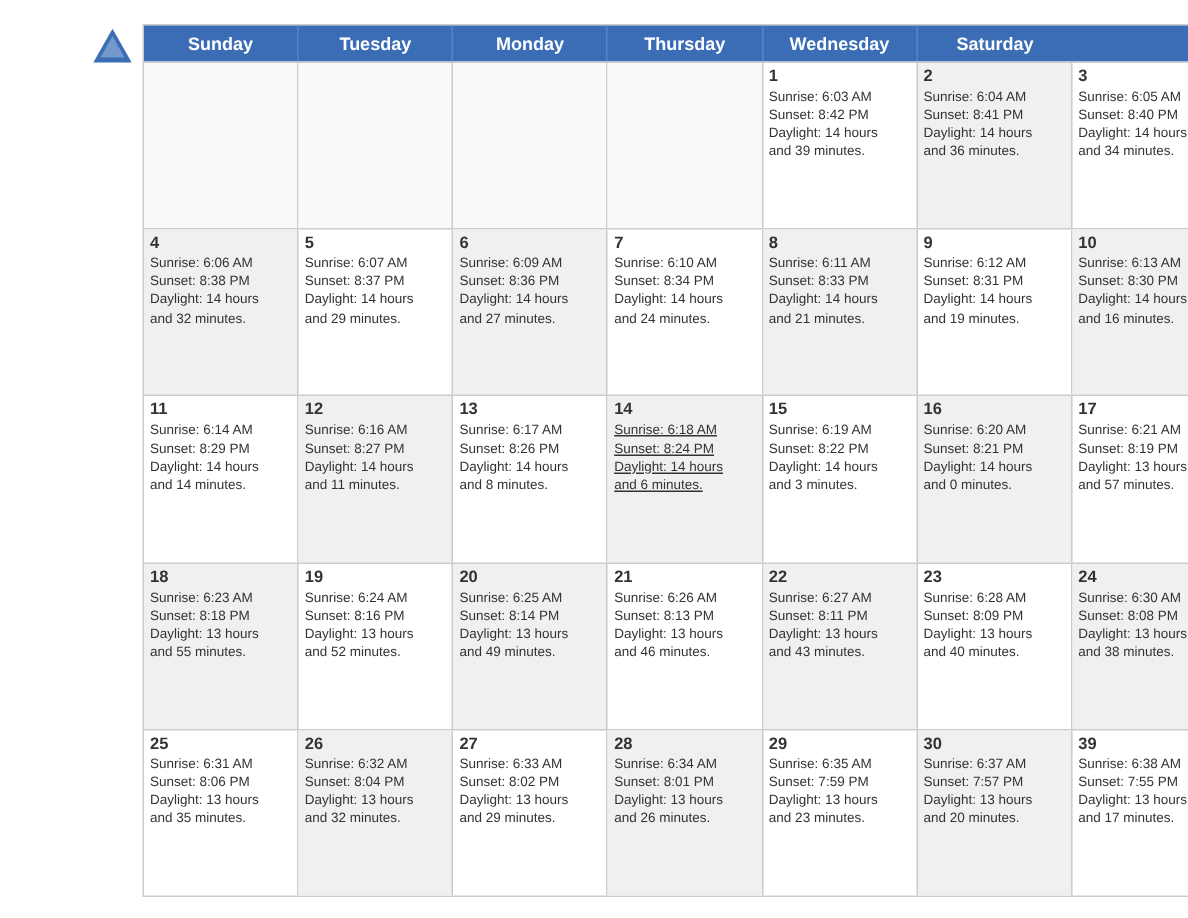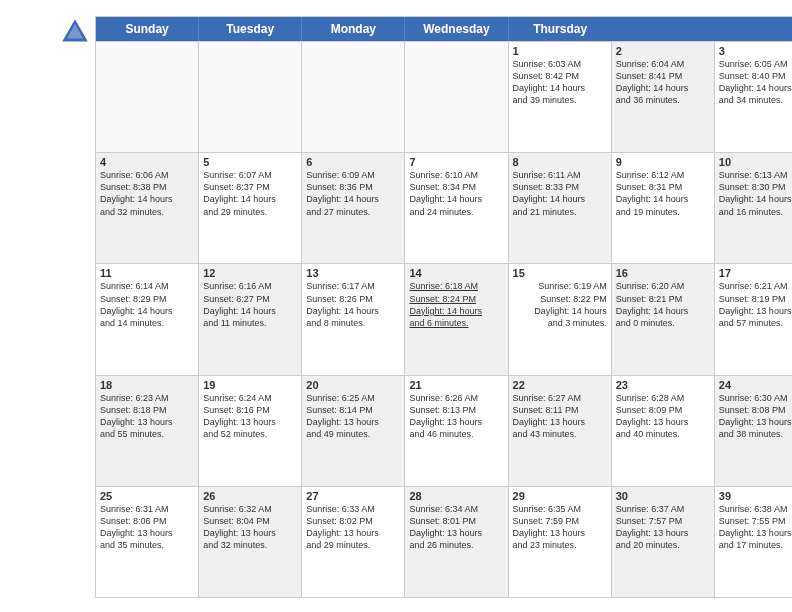--- a/index.html
+++ b/index.html
@@ -133,22 +133,23 @@
       <div class="main-title"></div>
       <div class="subtitle"></div>
     </div>
   </div>
 
   <div class="calendar">
     <div class="cal-header">
     <div class="cal-header-cell">Sunday</div>
         <div class="cal-header-cell">Tuesday</div>
         <div class="cal-header-cell">Monday</div>
+        <div class="cal-header-cell">Thursday</div>
         <div class="cal-header-cell">Wednesday</div>
-        <div class="cal-header-cell">Thursday</div>
+        <div class="cal-header-cell">Saturday</div>
       </div>
     <div class="cal-body">
     <div class="cal-row">
           <div class="cal-cell empty"></div>
           <div class="cal-cell empty"></div>
           <div class="cal-cell empty"></div>
           <div class="cal-cell empty"></div>
           <div class="cal-cell">
             <div class="day-num">1</div>
             <div class="cell-text" style="white-space: pre-line;">Sunrise: 6:03 AM
@@ -246,21 +247,21 @@
           </div>
           <div class="cal-cell shaded">
             <div class="day-num">14</div>
             <div class="cell-text" style="white-space: pre-line; text-decoration: underline;">Sunrise: 6:18 AM
 Sunset: 8:24 PM
 Daylight: 14 hours
 and 6 minutes.</div>
           </div>
           <div class="cal-cell">
             <div class="day-num">15</div>
-            <div class="cell-text" style="white-space: pre-line; text-align: right;">Sunrise: 6:19 AM
+            <div class="cell-text" style="white-space: pre-line;">Sunrise: 6:19 AM
 Sunset: 8:22 PM
 Daylight: 14 hours
 and 3 minutes.</div>
           </div>
           <div class="cal-cell shaded">
             <div class="day-num">16</div>
             <div class="cell-text" style="white-space: pre-line;">Sunrise: 6:20 AM
 Sunset: 8:21 PM
 Daylight: 14 hours
 and 0 minutes.</div>

